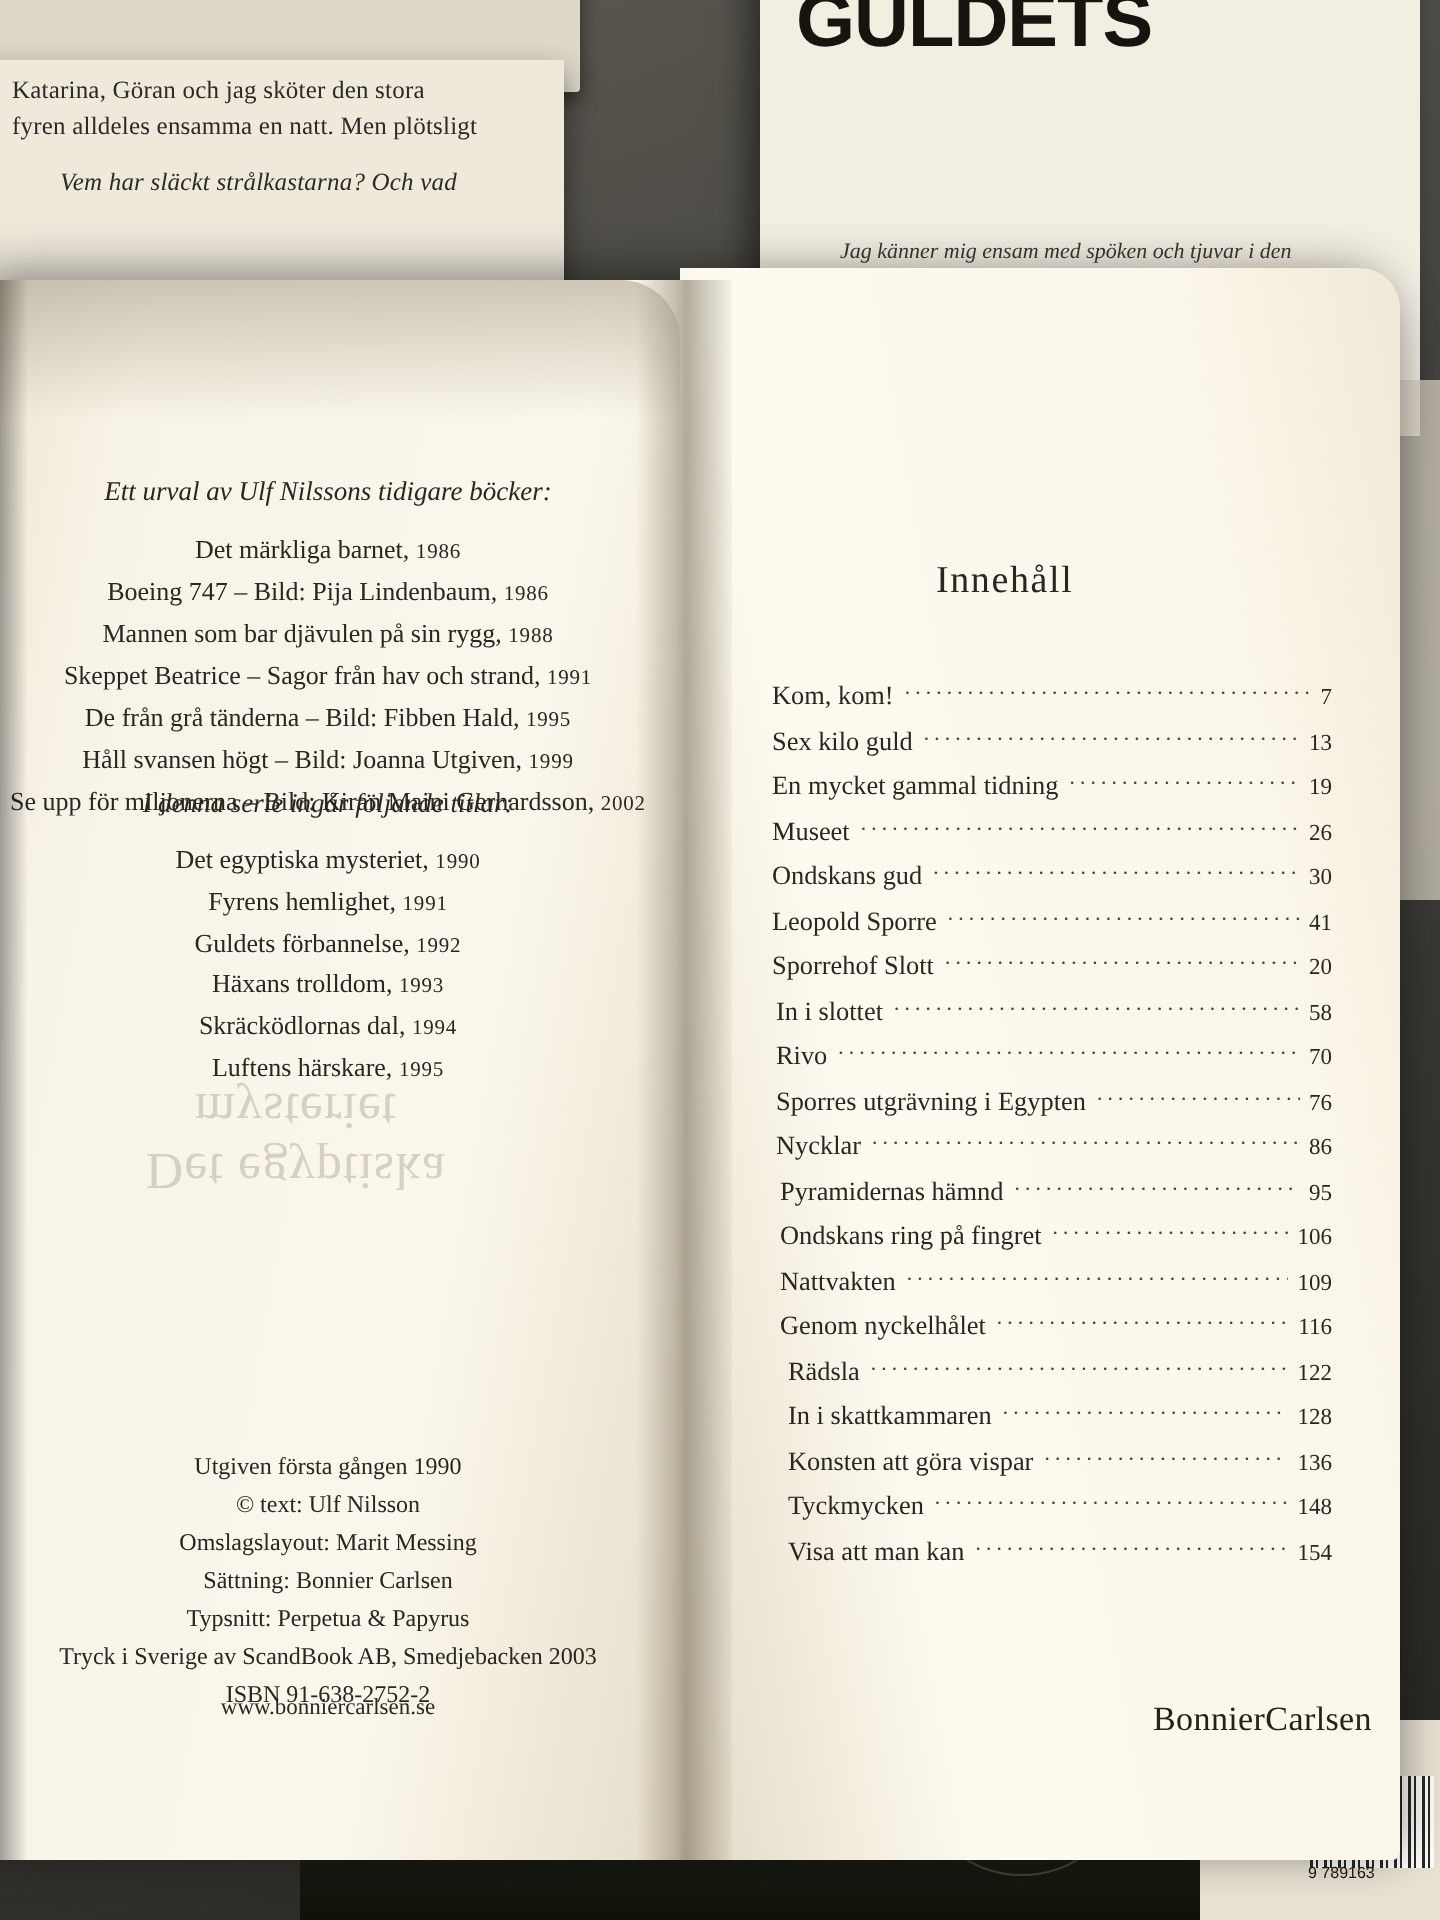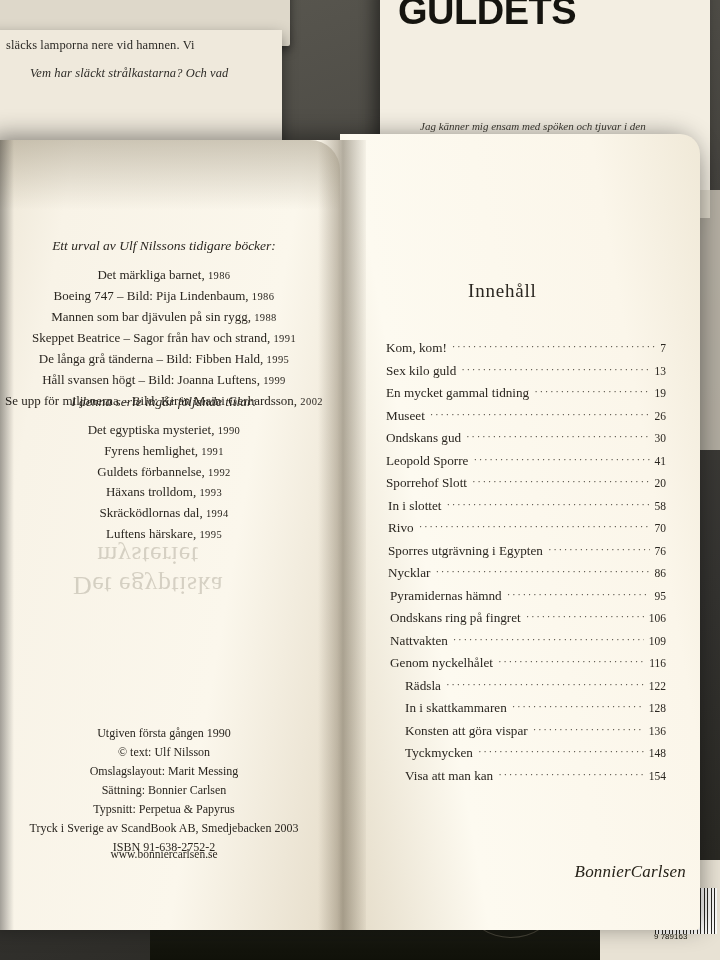--- a/index.html
+++ b/index.html
@@ -290,52 +290,52 @@
     margin: 0 5px;
     overflow: hidden;
     letter-spacing: 1.6px;
     font-size: 11px;
     color: #4a443a;
     transform: translateY(-2px);
   }
   .toc-page { flex: 0 0 auto; font-size: 11.5px; }
   .publisher {
     position: absolute;
-    right: 14px; bottom: 48px;
+    right: 14px; bottom: 60px;
     font-family: "Liberation Serif", serif;
     font-size: 17px;
     letter-spacing: .2px;
     color: #262219;
-    font-style: italic;
   }
 
   
   .toc-list .toc-row:nth-child(n+8) { margin-left: 2px; }
   .toc-list .toc-row:nth-child(n+12) { margin-left: 4px; }
-  .toc-list .toc-row:nth-child(n+16) { margin-left: 19px; }
+  .toc-list .toc-row:nth-child(n+16) { margin-left: 8px; }
 
   .shadow-left-edge {
     position: absolute;
     left: 0; top: 140px;
     width: 14px; height: 790px;
     background: linear-gradient(90deg, rgba(0,0,0,.35), rgba(0,0,0,0));
     pointer-events: none;
   }
 </style>
 </head>
 <body>
 
 <div class="page">
 
   <div class="bg-dark"></div>
 
   <div class="book-top-left"></div>
   <div class="book-top-left2"></div>
   <div class="excerpt-left">
-    <div>släcks lamporna nere vid hamnen. Vi</div>
+    <div>Katarina, Göran och jag sköter den stora</div>
+    <div>fyren alldeles ensamma en natt. Men plötsligt</div>
     <div class="italicline">Vem har släckt strålkastarna? Och vad</div>
   </div>
 
   <div class="book-cover">
 
     <div class="cover-title">
       <div>GULDETS</div>
     </div>
     <div class="cover-blurb">
       <p>Jag känner mig ensam med spöken och tjuvar i den gamla borgen.</p>
@@ -373,25 +373,25 @@
         </div>
         <div>
           <span>Mannen som bar djävulen på sin rygg</span>,
           <span class="lp-year">1988</span>
         </div>
         <div>
           <span>Skeppet Beatrice – Sagor från hav och strand</span>,
           <span class="lp-year">1991</span>
         </div>
         <div>
-          <span>De långa grå tänderna – Bild: Fibben Hald</span>,
+          <span>De från grå tänderna – Bild: Fibben Hald</span>,
           <span class="lp-year">1995</span>
         </div>
         <div>
-          <span>Håll svansen högt – Bild: Joanna Luftens</span>,
+          <span>Håll svansen högt – Bild: Joanna Utgiven</span>,
           <span class="lp-year">1999</span>
         </div>
         <div>
           <span>Se upp för miljonerna – Bild: Kiran Maini Gerhardsson</span>,
           <span class="lp-year">2002</span>
         </div>
       </div>
 
       <div class="lp-heading2">I denna serie ingår följande titlar:</div>
       <div class="lp-list2">

